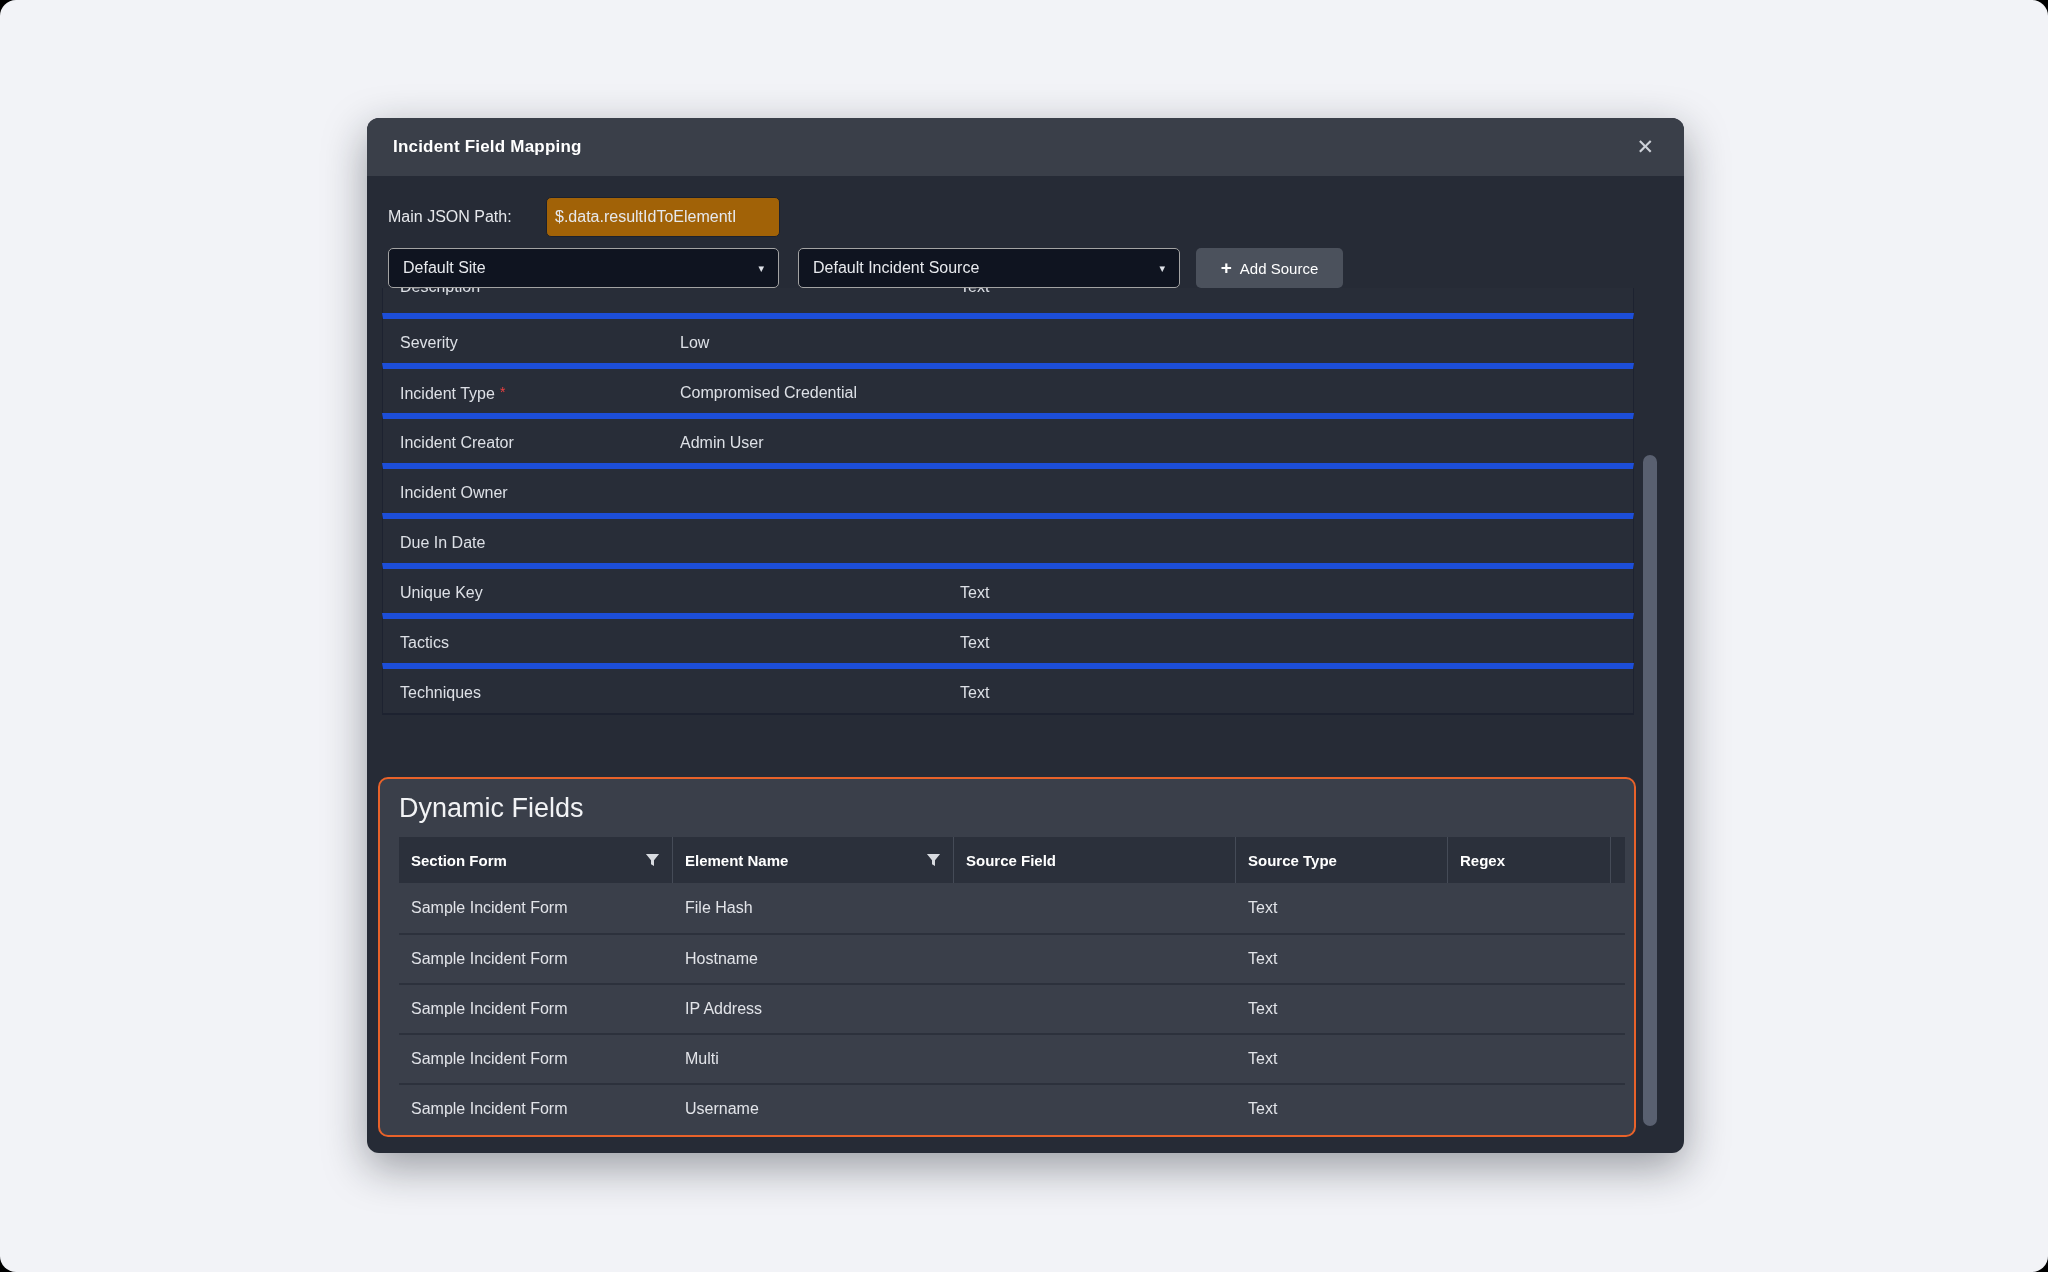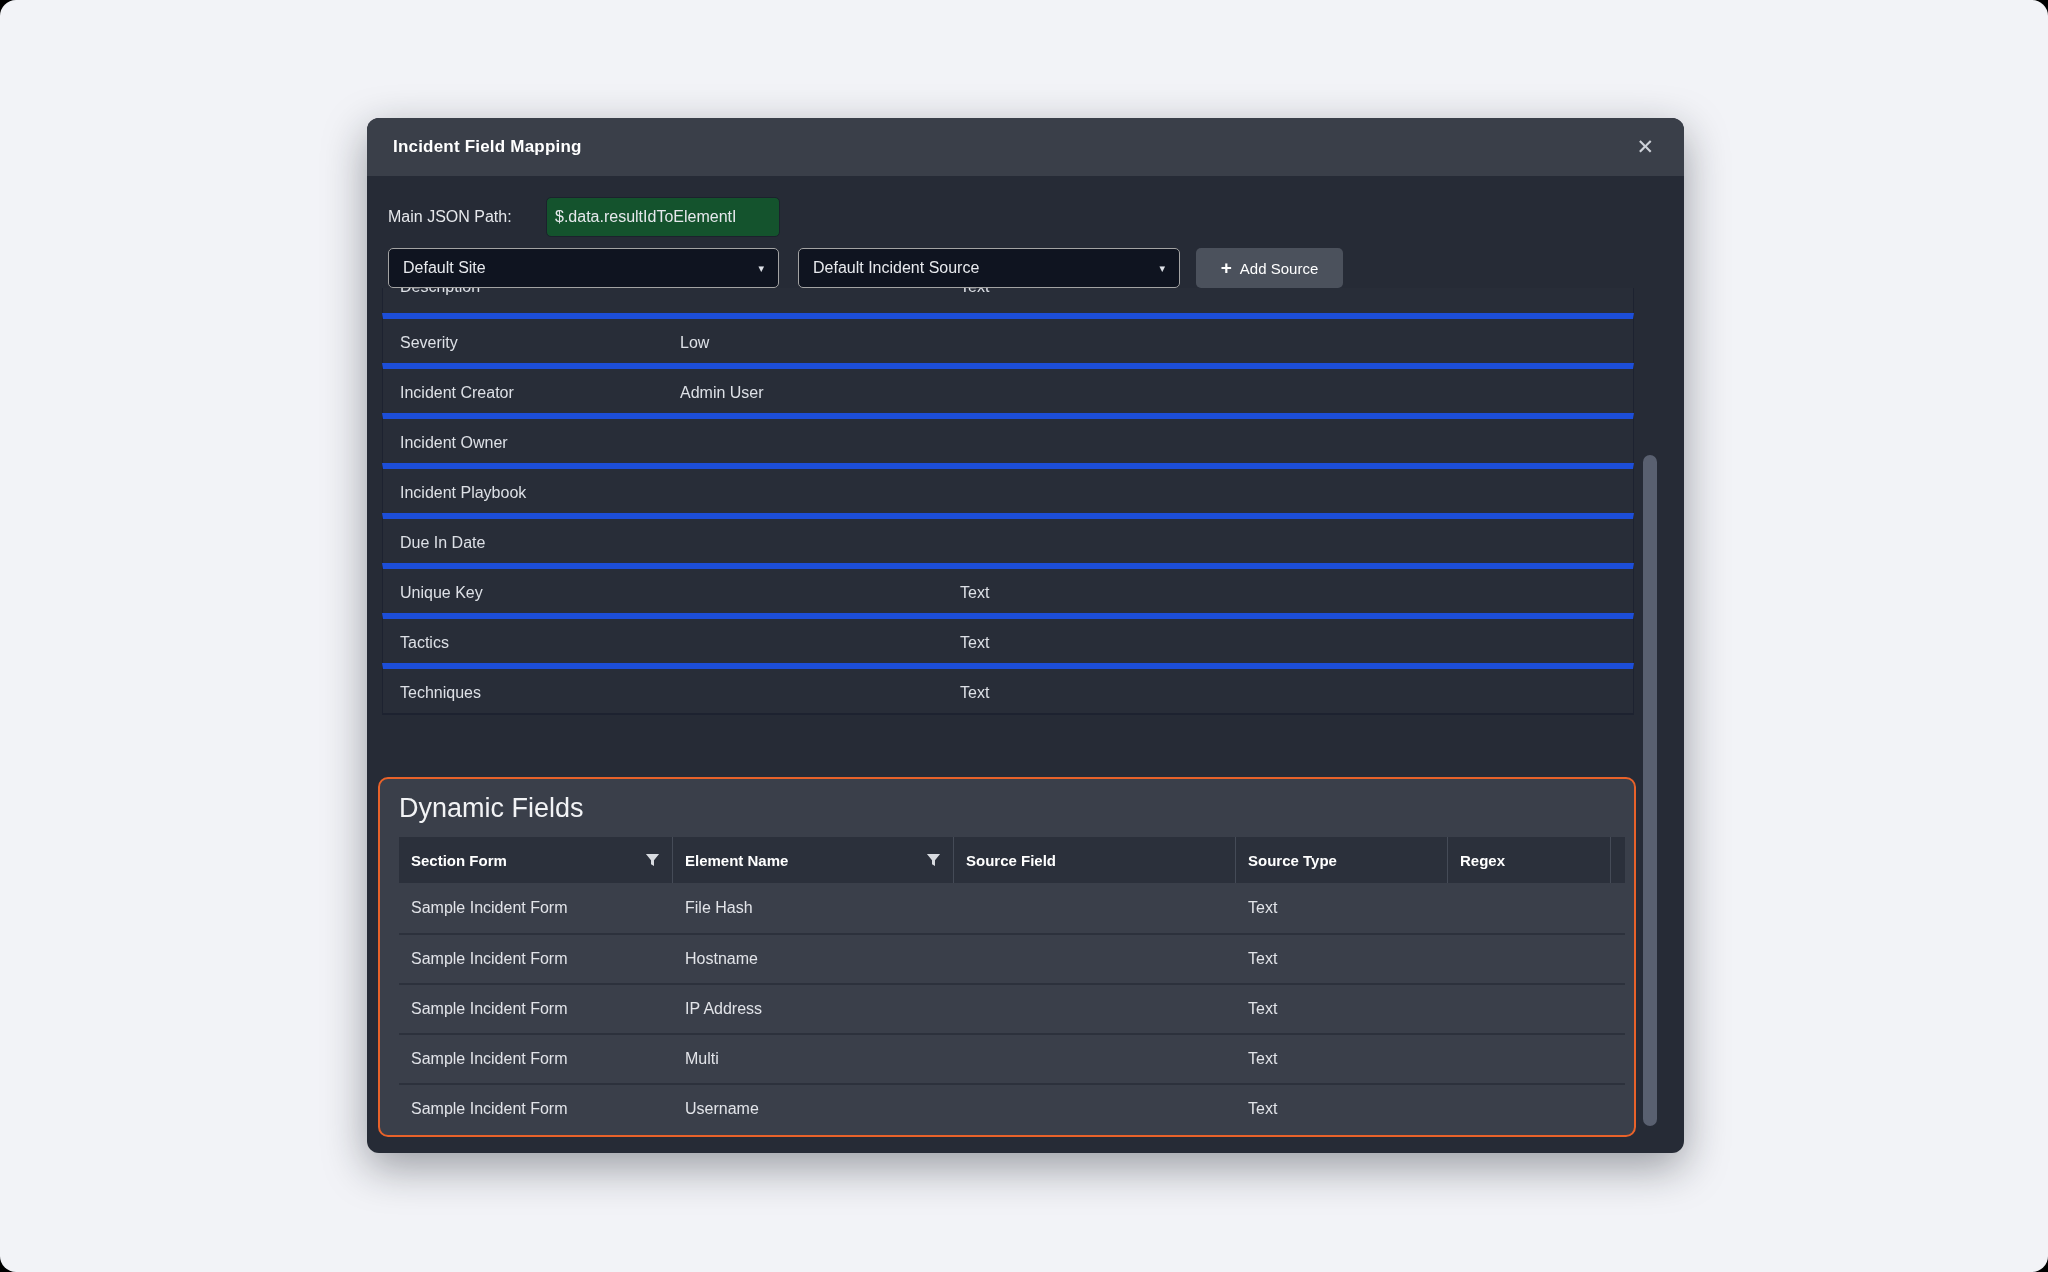--- a/index.html
+++ b/index.html
@@ -7,21 +7,21 @@
   .canvas{position:absolute;inset:0;background:#f2f3f7;border-radius:16px;overflow:hidden;}
 
   
   .modal{position:absolute;left:367px;top:118px;width:1317px;height:1035px;background:#262b36;border-radius:12px;box-shadow:0 14px 44px rgba(20,24,34,.40);overflow:hidden;}
   .modal-header{position:absolute;left:0;top:0;right:0;height:58px;background:#3a3f49;display:flex;align-items:center;padding:0 26px;box-sizing:border-box;}
   .modal-title{color:#ffffff;font-size:17px;font-weight:bold;letter-spacing:.2px;}
   .close-btn{position:absolute;right:22px;top:0;height:58px;display:flex;align-items:center;color:#ced2d9;font-size:21px;cursor:pointer;padding:0 8px;}
 
   
   .jsonpath-label{position:absolute;left:21px;top:79px;height:40px;line-height:40px;color:#e6e8ec;font-size:16px;}
-  .jsonpath-input{position:absolute;left:179px;top:79px;width:234px;height:40px;box-sizing:border-box;background:#14532d;border:1px solid #1c212d;border-radius:5px;color:#e6e8ec;font-size:16px;padding:0 8px;outline:none;font-family:inherit;}
+  .jsonpath-input{position:absolute;left:179px;top:79px;width:234px;height:40px;box-sizing:border-box;background:#a16207;border:1px solid #1c212d;border-radius:5px;color:#e6e8ec;font-size:16px;padding:0 8px;outline:none;font-family:inherit;}
 
   
   .dd{position:absolute;top:130px;height:40px;box-sizing:border-box;background:#0f1420;border:1px solid #a3a3a3;border-radius:5px;display:flex;align-items:center;justify-content:space-between;padding:0 14px;color:#e8eaee;font-size:16px;cursor:pointer;}
   .dd .caret{font-size:11px;color:#dfe2e8;margin-left:10px;}
   .dd-site{left:21px;width:391px;}
   .dd-source{left:431px;width:382px;}
   .add-source-btn{position:absolute;left:829px;top:130px;width:147px;height:40px;background:#4b515c;border:none;border-radius:5px;color:#ffffff;font-size:15px;display:flex;align-items:center;justify-content:center;gap:8px;cursor:pointer;font-family:inherit;}
   .add-source-btn .plus{font-size:19px;font-weight:bold;line-height:1;margin-top:-2px;}
 
   
@@ -98,35 +98,35 @@
         </div>
         <div class="frow">
           <div class="finner">
             <div class="fcell fc1"><span>Severity</span></div>
             <div class="fcell fc2">Low</div>
             <div class="fcell fc3"></div>
           </div>
         </div>
         <div class="frow">
           <div class="finner">
+            <div class="fcell fc1"><span>Incident Type</span><span class="req">*</span></div>
+            <div class="fcell fc2">Compromised Credential</div>
+            <div class="fcell fc3"></div>
+          </div>
+        </div>
+        <div class="frow">
+          <div class="finner">
             <div class="fcell fc1"><span>Incident Creator</span></div>
             <div class="fcell fc2">Admin User</div>
             <div class="fcell fc3"></div>
           </div>
         </div>
         <div class="frow">
           <div class="finner">
             <div class="fcell fc1"><span>Incident Owner</span></div>
-            <div class="fcell fc2"></div>
-            <div class="fcell fc3"></div>
-          </div>
-        </div>
-        <div class="frow">
-          <div class="finner">
-            <div class="fcell fc1"><span>Incident Playbook</span></div>
             <div class="fcell fc2"></div>
             <div class="fcell fc3"></div>
           </div>
         </div>
         <div class="frow">
           <div class="finner">
             <div class="fcell fc1"><span>Due In Date</span></div>
             <div class="fcell fc2"></div>
             <div class="fcell fc3"></div>
           </div>

